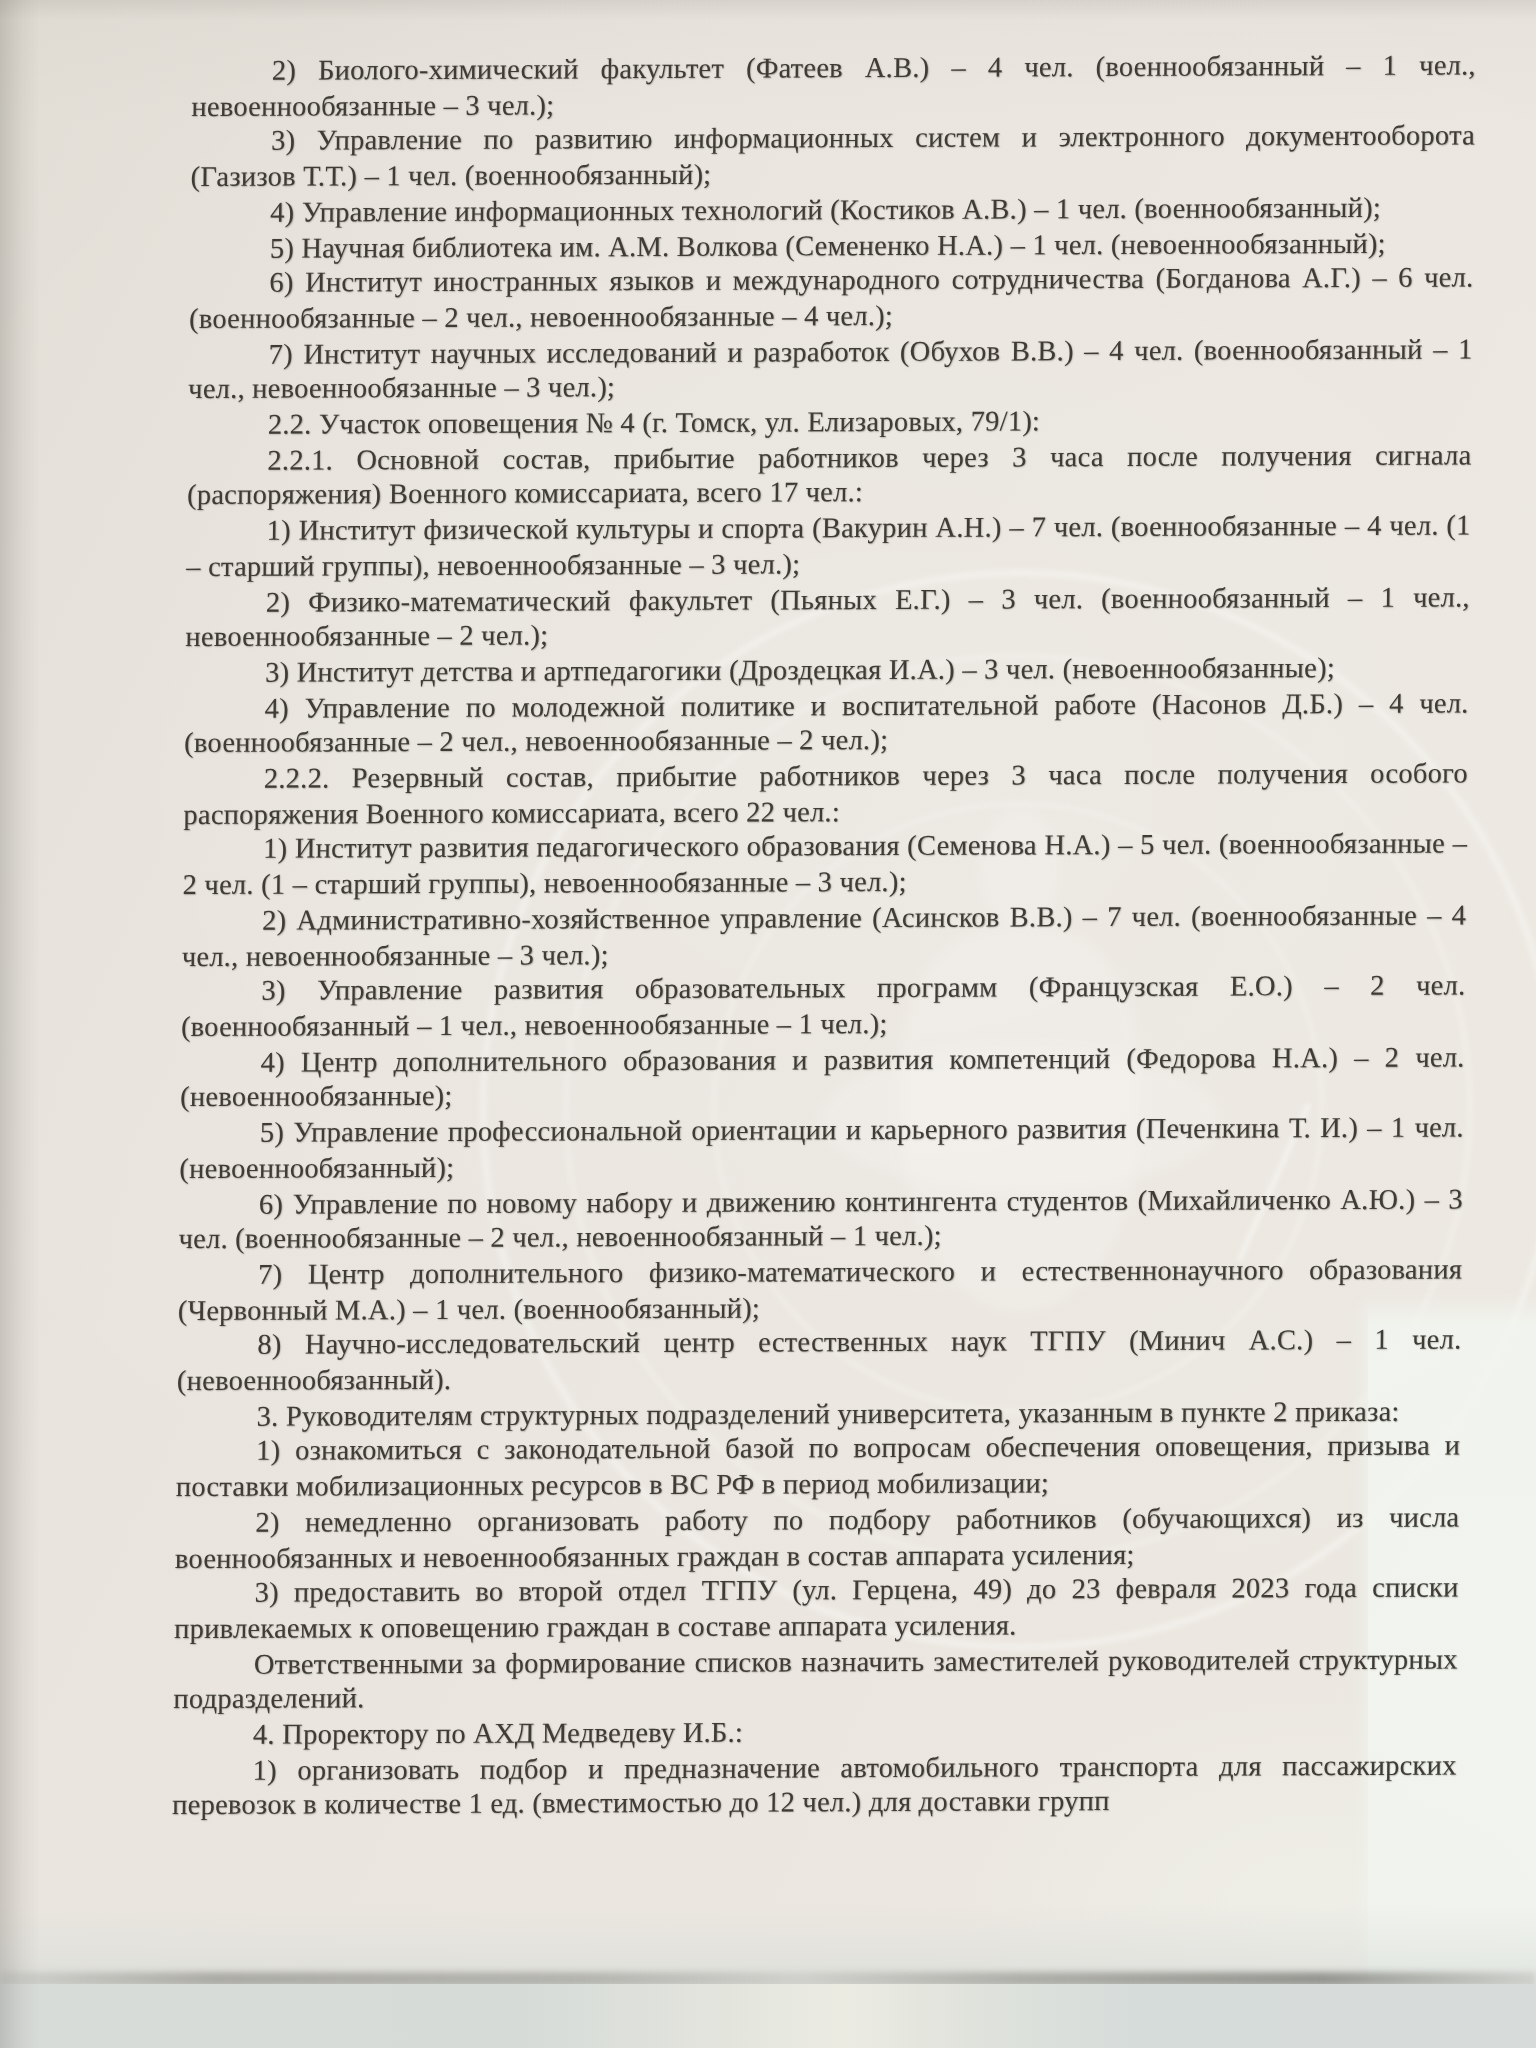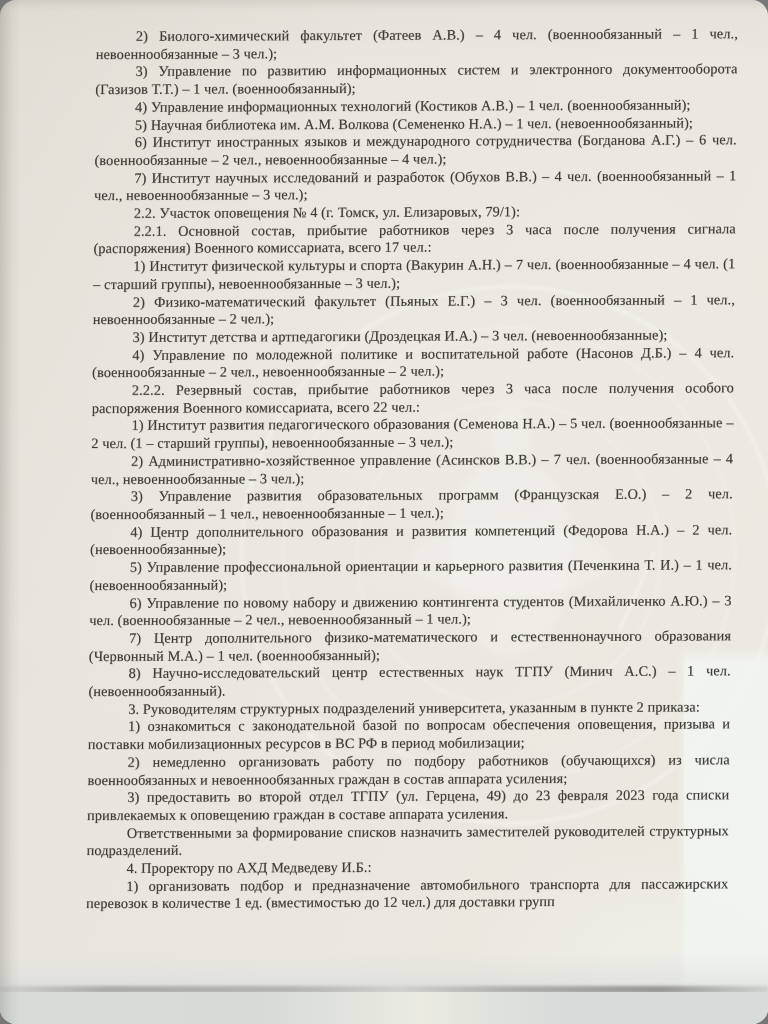--- a/index.html
+++ b/index.html
@@ -16,21 +16,20 @@
   }
   html,body{margin:0;padding:0;background:#777;}
   .page{
     position:relative;
     width:768px;height:1024px;
     margin:0 auto;
     overflow:hidden;
     background:
       linear-gradient(115deg, var(--paper-dark) 0%, var(--paper) 30%, #ebe7e0 62%, #ece9e1 100%);
     font-family:"Liberation Serif","DejaVu Serif",serif;
-    border-radius:16px;
   }
   
   .light-overlay{
     position:absolute;inset:0;
     background:
       radial-gradient(ellipse 900px 700px at 58% 38%, rgba(255,255,255,0.10), rgba(0,0,0,0) 70%),
       linear-gradient(180deg, rgba(190,186,176,0.10) 0%, rgba(0,0,0,0) 6%);
     pointer-events:none;
   }
   .edge-shadow-left{

